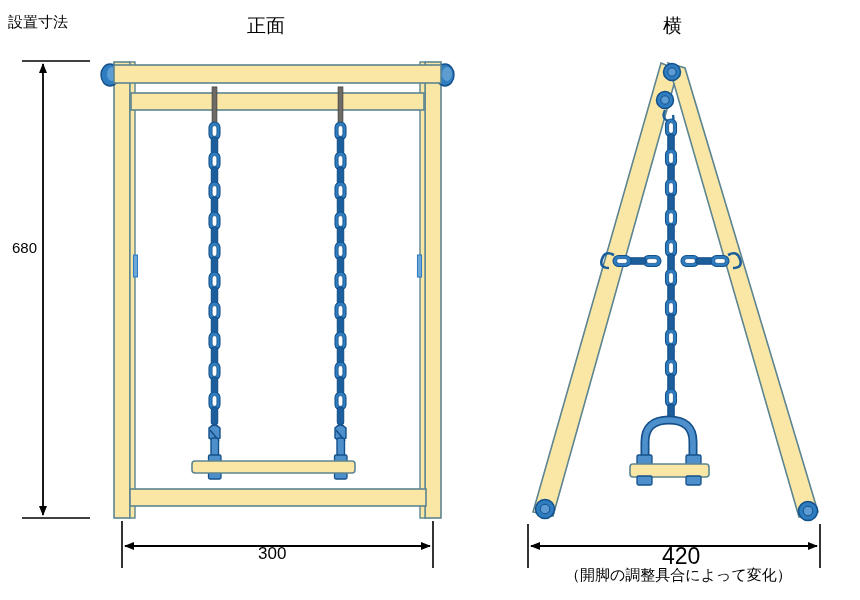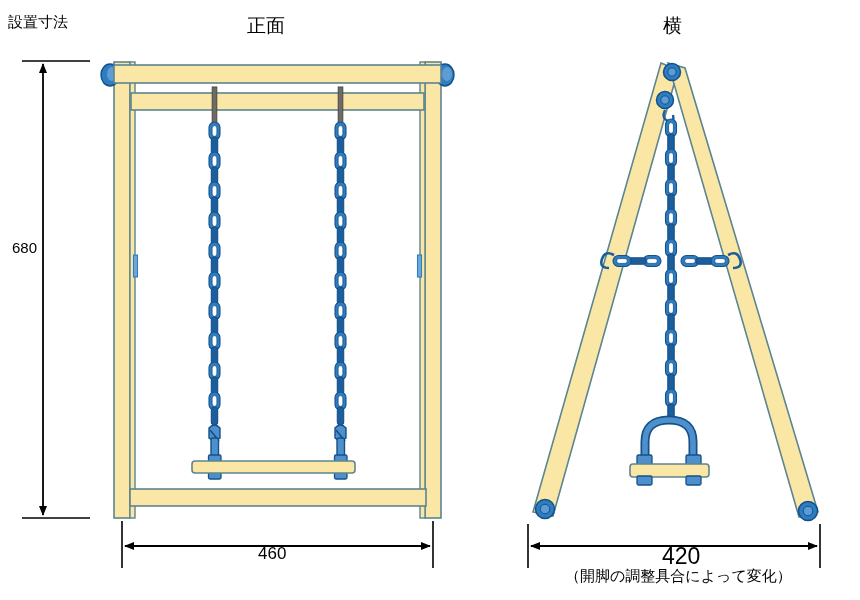--- a/index.html
+++ b/index.html
@@ -6,21 +6,21 @@
   body{width:860px;height:600px;position:relative;overflow:hidden;
        font-family:"Liberation Sans","DejaVu Sans",sans-serif;color:#000;}
   .stage{position:absolute;inset:0;width:860px;height:600px;}
   .lbl{position:absolute;white-space:nowrap;line-height:1;}
   #caption-install{left:8px;top:14px;font-size:15px;}
   #title-front{left:247px;top:16px;font-size:19px;}
   #title-side{left:663px;top:16px;font-size:19px;}
   #dim-height-label{left:12px;top:240px;font-size:15px;}
   #dim-width-front-label{left:258px;top:545px;font-size:17px;}
   #dim-width-side-label{left:662px;top:545px;font-size:23px;}
-  #dim-side-note{left:565px;top:568px;font-size:15px;}
+  #dim-side-note{left:565px;top:568px;font-size:15px;font-family:Liberation Serif, serif;}
   svg{position:absolute;left:0;top:0;}
 </style>
 </head>
 <body>
 
 <div class="stage">
 
   <svg width="860" height="600" viewBox="0 0 860 600">
     <defs>
       <marker id="arrHead" markerWidth="10" markerHeight="8" refX="9" refY="4" orient="auto" markerUnits="userSpaceOnUse">
@@ -241,19 +241,19 @@
   </svg>
 
   <div class="lbl" id="caption-install">設置寸法</div>
 
   <div class="lbl" id="title-front">正面</div>
 
   <div class="lbl" id="title-side">横</div>
 
   <div class="lbl" id="dim-height-label">680</div>
 
-  <div class="lbl" id="dim-width-front-label">460</div>
+  <div class="lbl" id="dim-width-front-label">300</div>
 
   <div class="lbl" id="dim-width-side-label">420</div>
 
   <div class="lbl" id="dim-side-note">（開脚の調整具合によって変化）</div>
 
 </div>
 
 </body></html>

